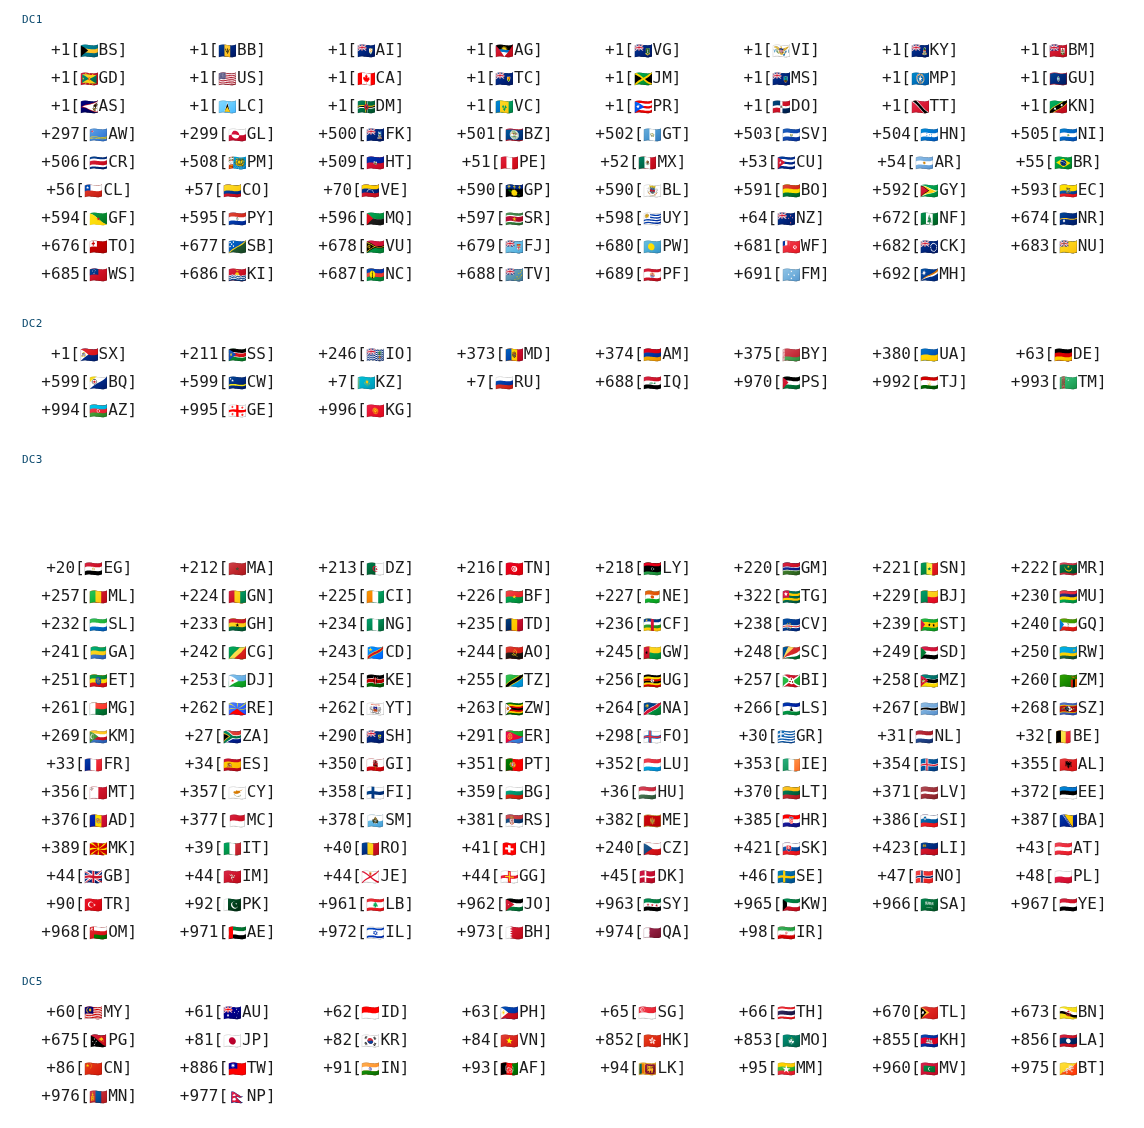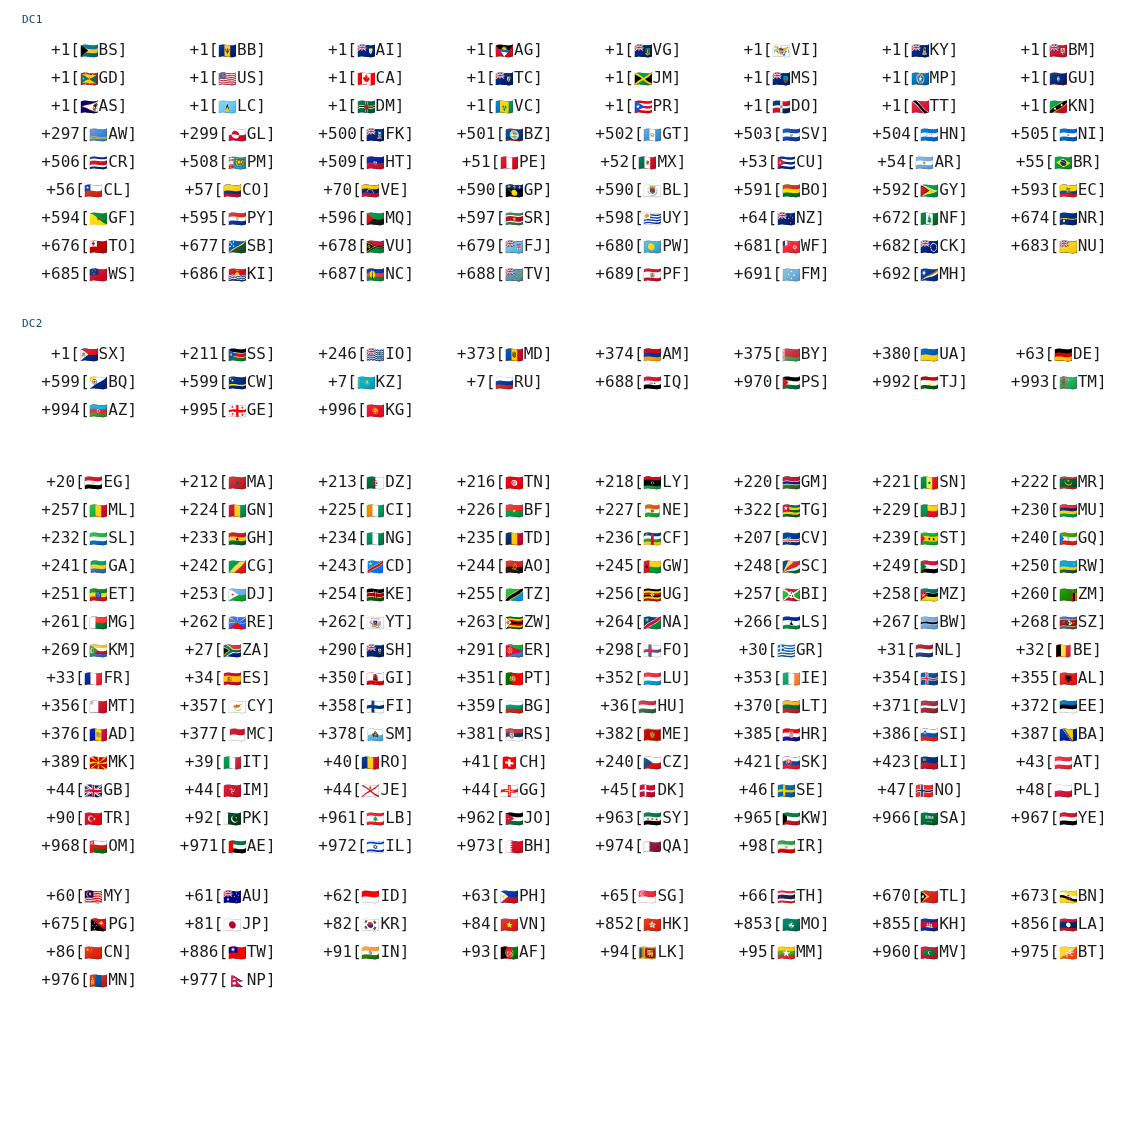--- a/index.html
+++ b/index.html
@@ -702,20 +702,24 @@
         <div class="cell">
           <span class="code">+996</span>
           <span>[</span>
           <span class="flag">🇰🇬</span>
           <span class="iso">KG</span>
           <span>]</span>
         </div>
       </div>
     </div>
     <div class="group-gap"></div>
+    <div class="group">
+      <div class="group-title">DC3</div>
+      <div class="spacer-empty"></div>
+    </div>
     <div class="group-gap"></div>
     <div class="group">
       <div class="grid">
         <div class="cell">
           <span class="code">+20</span>
           <span>[</span>
           <span class="flag">🇪🇬</span>
           <span class="iso">EG</span>
           <span>]</span>
         </div>
@@ -853,21 +857,21 @@
           <span>]</span>
         </div>
         <div class="cell">
           <span class="code">+236</span>
           <span>[</span>
           <span class="flag">🇨🇫</span>
           <span class="iso">CF</span>
           <span>]</span>
         </div>
         <div class="cell">
-          <span class="code">+207</span>
+          <span class="code">+238</span>
           <span>[</span>
           <span class="flag">🇨🇻</span>
           <span class="iso">CV</span>
           <span>]</span>
         </div>
         <div class="cell">
           <span class="code">+239</span>
           <span>[</span>
           <span class="flag">🇸🇹</span>
           <span class="iso">ST</span>
@@ -1479,20 +1483,21 @@
           <span class="code">+98</span>
           <span>[</span>
           <span class="flag">🇮🇷</span>
           <span class="iso">IR</span>
           <span>]</span>
         </div>
       </div>
     </div>
     <div class="group-gap"></div>
     <div class="group">
+      <div class="group-title">DC5</div>
       <div class="grid">
         <div class="cell">
           <span class="code">+60</span>
           <span>[</span>
           <span class="flag">🇲🇾</span>
           <span class="iso">MY</span>
           <span>]</span>
         </div>
         <div class="cell">
           <span class="code">+61</span>

